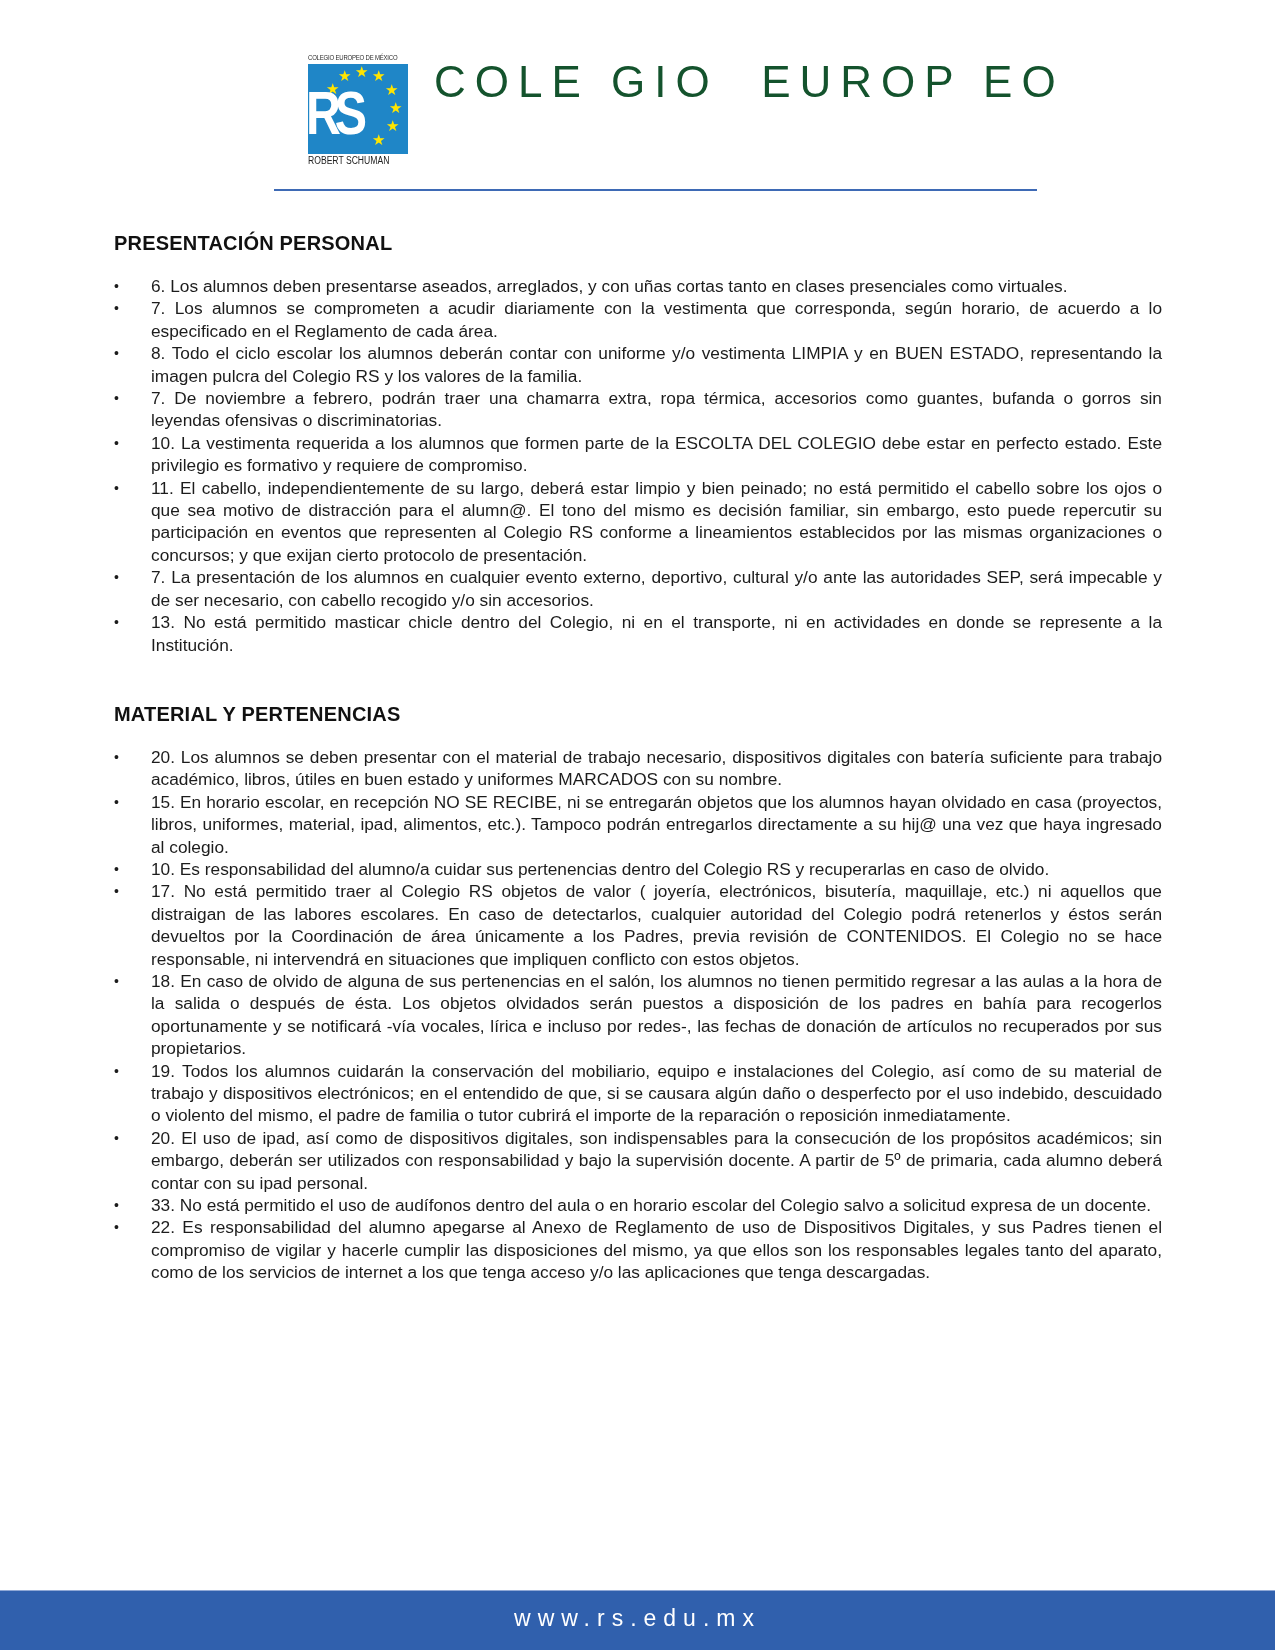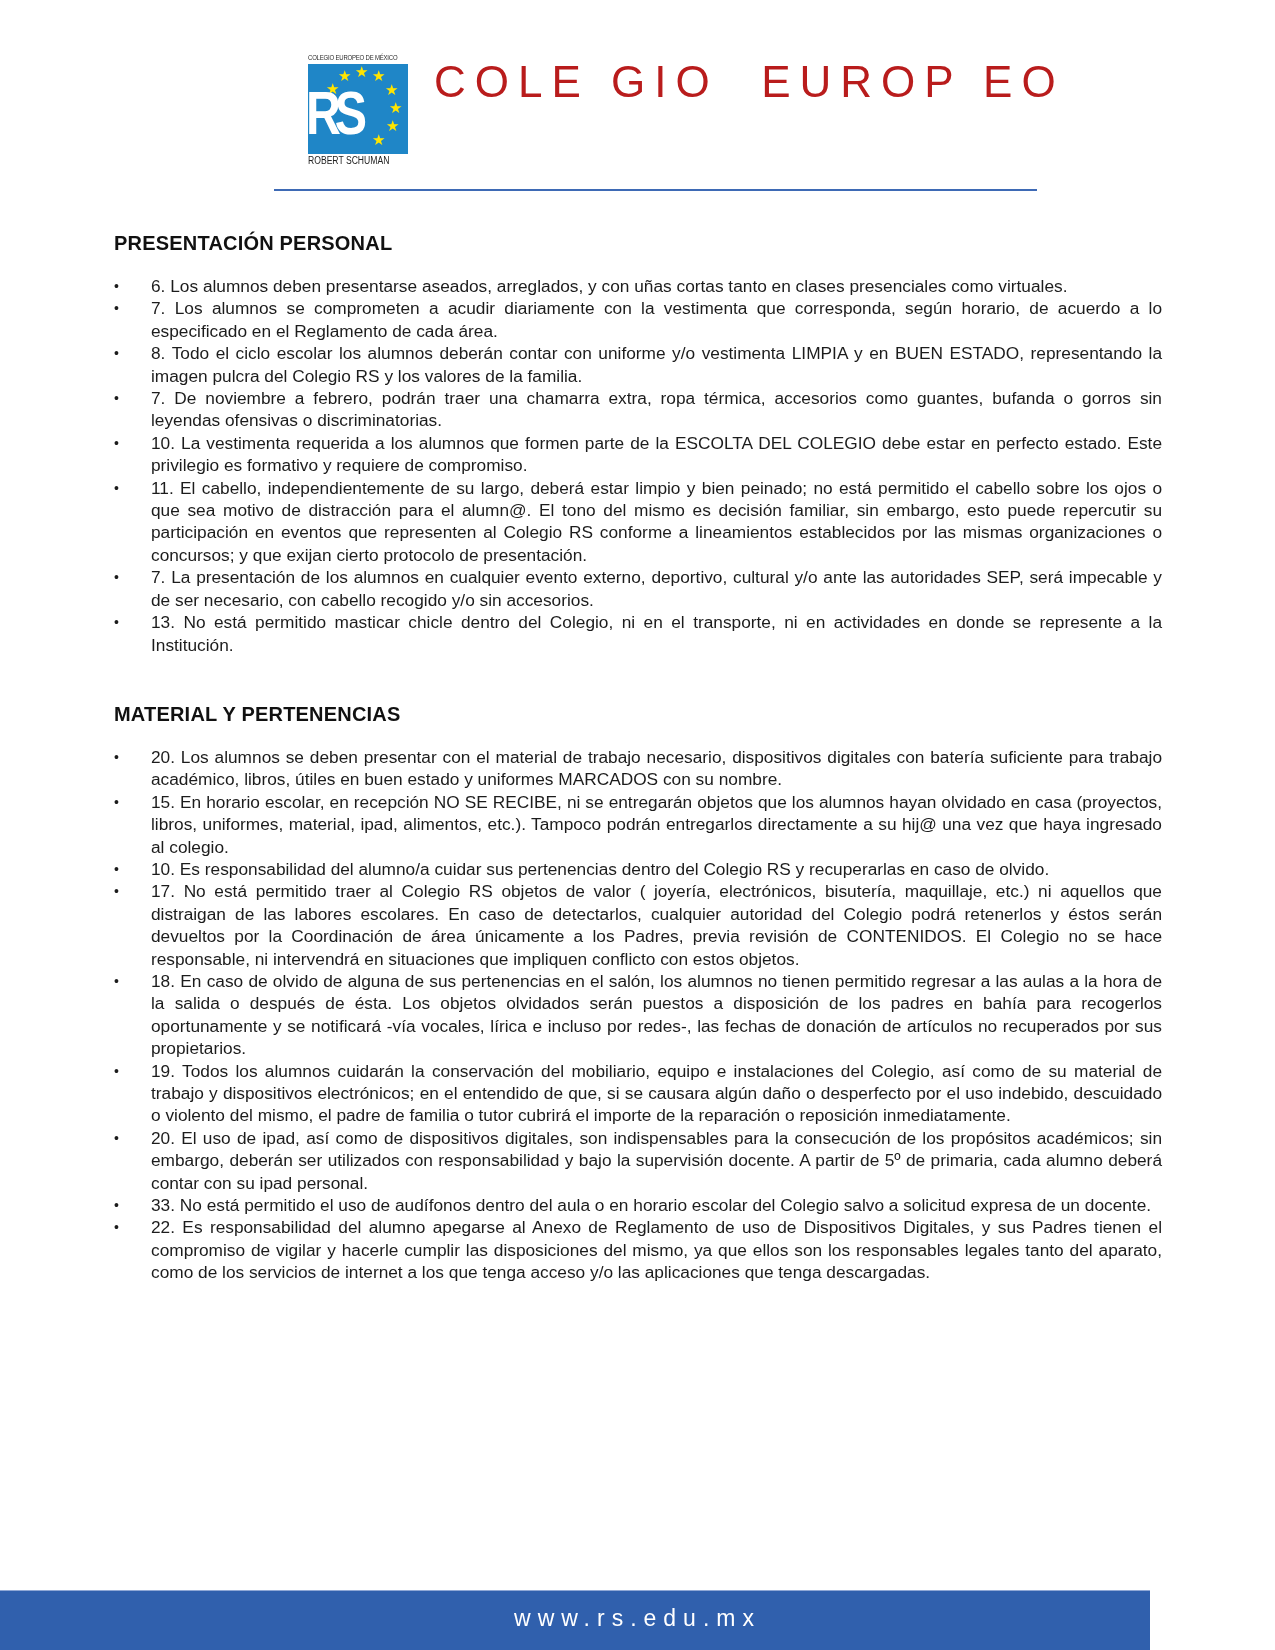--- a/index.html
+++ b/index.html
@@ -6,33 +6,33 @@
     body { width: 1275px; height: 1650px; position: relative; overflow: hidden; font-family: "Liberation Sans", sans-serif; color: #1a1a1a; }
 
     .header { position: absolute; left: 0; top: 0; width: 1275px; height: 200px; }
     .logo { position: absolute; left: 308px; top: 54px; width: 104px; height: 112px; }
     .logo-top { position: absolute; left: 0; top: 0; width: 104px; font-size: 6.5px; letter-spacing: -0.2px; color: #2a2a2a; white-space: nowrap; font-family: "Liberation Sans", sans-serif; transform: scaleX(0.92); transform-origin: left; }
     .logo-box { position: absolute; left: 0; top: 10px; width: 100px; height: 90px; background: #1f86c7; overflow: hidden; }
     .logo-rs { position: absolute; left: -2px; top: 18px; font-family: "Liberation Sans", sans-serif; font-size: 62px; font-weight: bold; color: #ffffff; letter-spacing: -8px; transform: scaleX(0.78); transform-origin: left; line-height: 1; }
     .logo-star { position: absolute; color: #ffe500; font-size: 15px; line-height: 1; }
     .logo-bottom { position: absolute; left: 0; top: 101px; width: 104px; font-size: 10px; color: #222; white-space: nowrap; transform: scaleX(0.86); transform-origin: left; }
 
-    .brand { position: absolute; left: 434px; top: 58px; color: #b91c1c; font-family: "Liberation Sans", sans-serif; font-size: 44px; letter-spacing: 9px; line-height: 48px; white-space: pre; }
+    .brand { position: absolute; left: 434px; top: 58px; color: #14532d; font-family: "Liberation Sans", sans-serif; font-size: 44px; letter-spacing: 9px; line-height: 48px; white-space: pre; }
     .rule { position: absolute; left: 274px; top: 189px; width: 763px; height: 2px; background: #3e6ab5; }
 
     .content { position: absolute; left: 114px; top: 233px; width: 1048px; }
     .section-title { font-family: "Liberation Sans", sans-serif; font-weight: bold; font-size: 20px; color: #111; letter-spacing: 0.2px; margin: 0; line-height: 20px; }
     .list { list-style: none; margin: 0; padding: 0; }
     .item { position: relative; padding-left: 37px; font-size: 17.3px; line-height: 22.4px; text-align: justify; color: #1c1c1c; }
     .bullet { position: absolute; left: 0; top: 0; width: 10px; font-size: 14px; }
     .sec1 .list { margin-top: 22px; }
     .sec2 { margin-top: 48px; }
     .sec2 .list { margin-top: 22px; }
 
-    .footer { position: absolute; left: 0; top: 1590px; width: 1150px; height: 60px; background: #3060ad; border-top: 1px solid #8fa8d6; }
+    .footer { position: absolute; left: 0; top: 1590px; width: 1275px; height: 60px; background: #3060ad; border-top: 1px solid #8fa8d6; }
     .footer-url { position: absolute; left: 0; top: 14px; width: 1275px; text-align: center; color: #ffffff; font-size: 23px; letter-spacing: 7px; font-family: "Liberation Sans", sans-serif; }
   </style>
 </head>
 <body>
 
 <div class="header">
   <div class="logo">
     <div class="logo-top">COLEGIO EUROPEO DE MÉXICO</div>
     <div class="logo-box">
       <span class="logo-star" style="left:30px;top:4px;">★</span>

